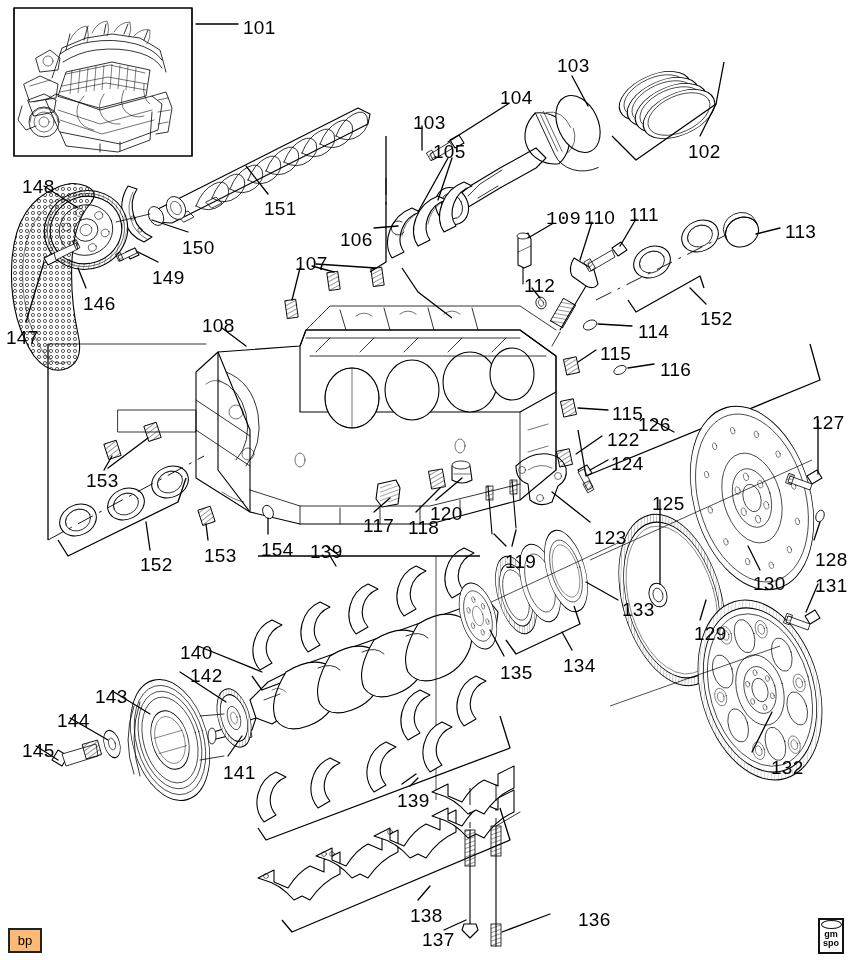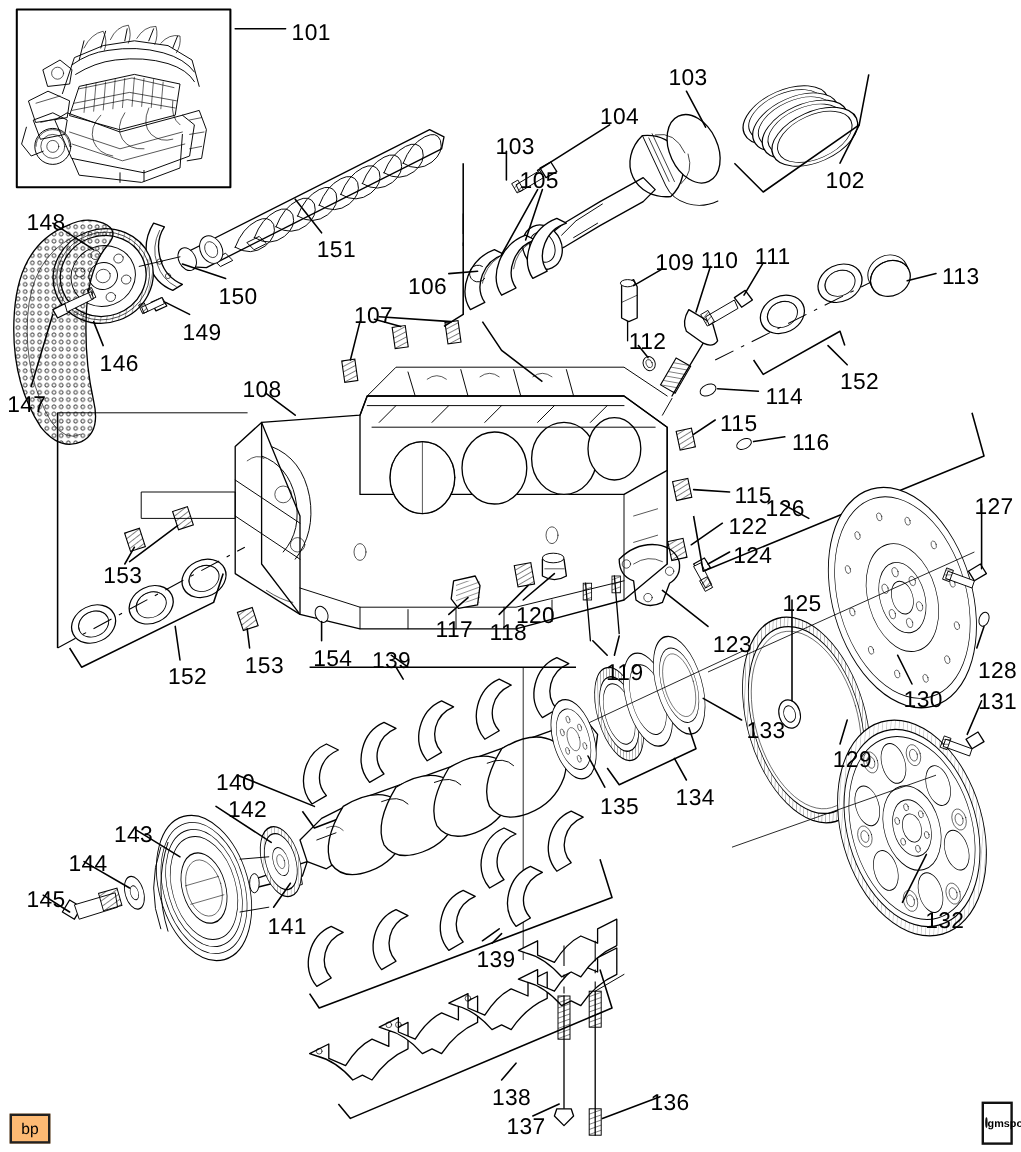--- a/index.html
+++ b/index.html
@@ -52,21 +52,21 @@
     font-family:"Liberation Sans", sans-serif;
   }
   .gm-stamp{
     position:absolute;
     left:818px; top:918px;
     width:26px;height:36px;
     border:2px solid #111;
     background:#fff;
     box-sizing:border-box;
     padding:0 1px;
-    display:flex;flex-direction:row;align-items:center;justify-content:flex-start;
+    display:flex;flex-direction:column;align-items:center;justify-content:flex-start;
   }
   .gm-oval{
     width:19px;height:7px;border:1.4px solid #111;border-radius:50%;
     background:#fff;margin-bottom:1px;
   }
   .gm-txt{
     font-size:9px;line-height:8.5px;text-align:center;font-weight:bold;
     font-family:"Liberation Sans", sans-serif;
   }
 </style>
@@ -884,21 +884,21 @@
   <div id="callout-layer">
       <div class="callout" style="left: 243px; top: 18px;">101</div>
       <div class="callout" style="left: 688px; top: 142px;">102</div>
       <div class="callout" style="left: 557px; top: 56px;">103</div>
       <div class="callout" style="left: 413px; top: 113px;">103</div>
       <div class="callout" style="left: 500px; top: 88px;">104</div>
       <div class="callout" style="left: 433px; top: 142px;">105</div>
       <div class="callout" style="left: 340px; top: 230px;">106</div>
       <div class="callout" style="left: 295px; top: 254px;">107</div>
       <div class="callout" style="left: 202px; top: 316px;">108</div>
-      <div class="callout" style="left: 546px; top: 210px;">109</div>
+      <div class="callout" style="left: 546px; top: 210px; font-family: Liberation Mono, monospace;">109</div>
       <div class="callout" style="left: 584px; top: 208px;">110</div>
       <div class="callout" style="left: 629px; top: 205px;">111</div>
       <div class="callout" style="left: 524px; top: 276px;">112</div>
       <div class="callout" style="left: 785px; top: 222px;">113</div>
       <div class="callout" style="left: 638px; top: 322px;">114</div>
       <div class="callout" style="left: 600px; top: 344px;">115</div>
       <div class="callout" style="left: 612px; top: 404px;">115</div>
       <div class="callout" style="left: 660px; top: 360px;">116</div>
       <div class="callout" style="left: 363px; top: 516px;">117</div>
       <div class="callout" style="left: 408px; top: 518px;">118</div>
@@ -911,21 +911,21 @@
       <div class="callout" style="left: 638px; top: 415px;">126</div>
       <div class="callout" style="left: 812px; top: 413px;">127</div>
       <div class="callout" style="left: 815px; top: 550px;">128</div>
       <div class="callout" style="left: 694px; top: 624px;">129</div>
       <div class="callout" style="left: 753px; top: 574px;">130</div>
       <div class="callout" style="left: 815px; top: 576px;">131</div>
       <div class="callout" style="left: 745px; top: 758px; margin-left: 26px;">132</div>
       <div class="callout" style="left: 622px; top: 600px;">133</div>
       <div class="callout" style="left: 563px; top: 656px;">134</div>
       <div class="callout" style="left: 500px; top: 663px;">135</div>
-      <div class="callout" style="left: 542px; top: 910px;">136</div>
+      <div class="callout" style="left: 578px; top: 910px;">136</div>
       <div class="callout" style="left: 422px; top: 930px;">137</div>
       <div class="callout" style="left: 410px; top: 906px;">138</div>
       <div class="callout" style="left: 310px; top: 542px;">139</div>
       <div class="callout" style="left: 397px; top: 791px;">139</div>
       <div class="callout" style="left: 180px; top: 643px;">140</div>
       <div class="callout" style="left: 223px; top: 763px;">141</div>
       <div class="callout" style="left: 166px; top: 666px; margin-left: 24px;">142</div>
       <div class="callout" style="left: 95px; top: 687px;">143</div>
       <div class="callout" style="left: 57px; top: 711px;">144</div>
       <div class="callout" style="left: 22px; top: 741px;">145</div>

